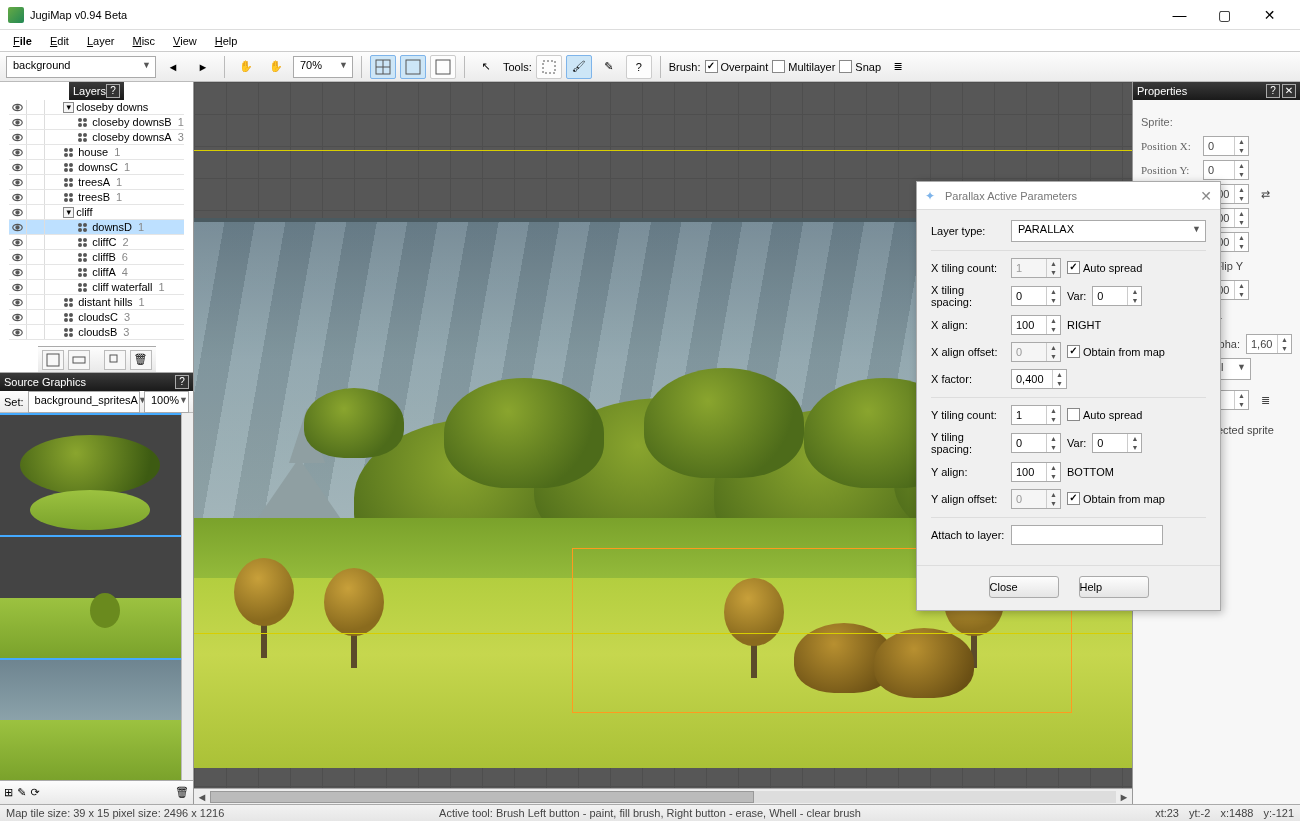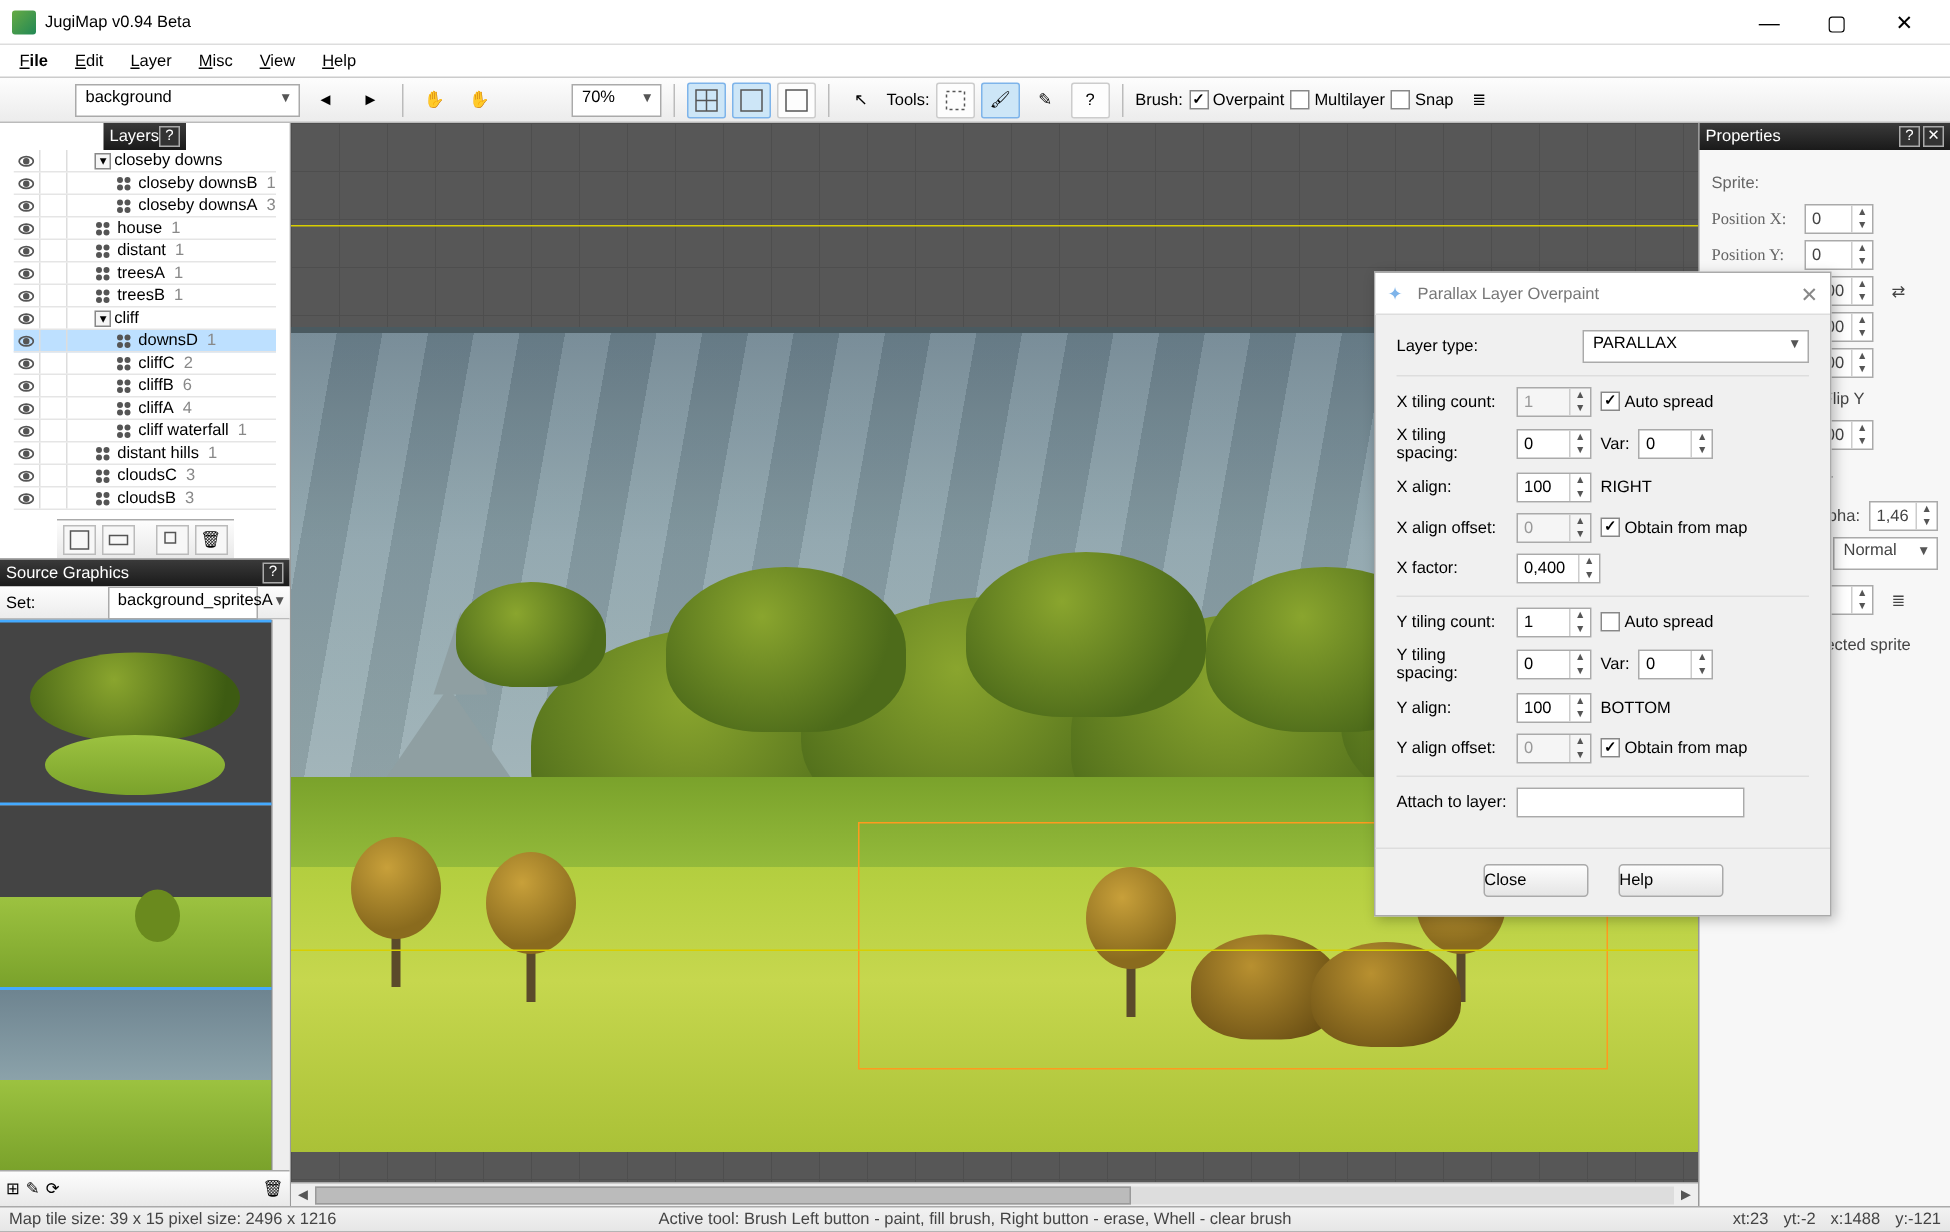--- a/index.html
+++ b/index.html
@@ -12,21 +12,21 @@
 .titlebar .win-btn { width: 45px; height: 28px; display:flex;align-items:center;justify-content:center; font-size:14px; }
 
 
 .menubar { height: 22px; background: #fff; display: flex; align-items:center; padding:0 4px; border-bottom:1px solid #ccc;}
 .menubar .mi { padding: 2px 9px; }
 .menubar .mi span{text-decoration:underline;}
 
 
 .toolbar { height: 30px; background: linear-gradient(#fdfdfd,#ececec); border-bottom:1px solid #bbb; display:flex; align-items:center; padding:0 6px; gap:4px;}
 .tb-sep{width:1px;height:22px;background:#bbb;margin:0 4px;}
-.combo{height:22px;border:1px solid #aaa;background:#fff;display:flex;align-items:center;padding:0 4px 4px 6px;min-width:90px;margin-left:44px;}
+.combo{height:22px;border:1px solid #aaa;background:#fff;display:flex;align-items:center;padding:0 4px 4px 6px;min-width:90px;}
 .combo .arrow{margin-left:auto;font-size:9px;color:#555;}
 .sel-background{min-width:150px;}
 .tb-btn{width:26px;height:24px;border:1px solid transparent;display:flex;align-items:center;justify-content:center;border-radius:2px;}
 .tb-btn svg{width:16px;height:16px;}
 .tb-btn.flat{background:#fdfdfd;border:1px solid #ccc;}
 .tb-btn.active{background:#cde6f7;border:1px solid #7eb4ea;}
 .chk{display:flex;align-items:center;gap:3px;}
 .chk .box{width:13px;height:13px;border:1px solid #888;background:#fff;display:flex;align-items:center;justify-content:center;font-size:10px;}
 .chk.checked .box::after{content:"✓";color:#000;font-weight:bold;position:relative;top:-1px;}
 
@@ -308,21 +308,21 @@
             <div class="content">
               <span class="ind ind1"></span>
               <span class="lico">
                 <svg width="11" height="11" viewBox="0 0 11 11">
                   <circle cx="3" cy="3" r="2" fill="#555"></circle>
                   <circle cx="8" cy="3" r="2" fill="#555"></circle>
                   <circle cx="3" cy="8" r="2" fill="#555"></circle>
                   <circle cx="8" cy="8" r="2" fill="#555"></circle>
                 </svg>
               </span>
-              <span>distant</span>
+              <span>downsC</span>
               <span class="lcount">1</span>
             </div>
           </div>
           <div class="lrow">
             <div class="eye">
               <svg class="eye-svg" viewBox="0 0 14 14">
                 <ellipse cx="7" cy="7" rx="6" ry="4"></ellipse>
                 <circle cx="7" cy="7" r="2" fill="#555"></circle>
               </svg>
             </div>
@@ -670,21 +670,21 @@
       <div class="arr">◄</div>
         <div class="track">
           <div class="thumb"></div>
         </div>
         <div class="arr">►</div>
     </div>
 
     <div class="dialog">
       <div class="dlg-title">
         <span class="dico">✦</span>
-        <span>Parallax Layer Overpaint</span>
+        <span>Parallax Active Parameters</span>
         <span class="dclose">✕</span>
       </div>
       <div class="dlg-body">
         <div class="drow">
           <span class="lbl">Layer type:</span>
           <div class="combo" style="flex:1">
               <span>PARALLAX</span>
               <span class="arrow">▼</span>
             </div>
         </div>
@@ -916,21 +916,21 @@
           <div class="chk">
             <div class="box"></div>
             <span>Overlay color</span>
           </div>
         </div>
       <div class="prow">
           <span class="plbl" style="width:34px">Color:</span>
           <div style="width:16px;height:16px;border:1px solid #aaa;background:#fff"></div>
           <span style="margin-left:6px">Alpha:</span>
           <div class="spin">
-            <span class="val">1,46</span>
+            <span class="val">1,60</span>
             <div class="ar">
               <span>▲</span>
               <span>▼</span>
             </div>
           </div>
         </div>
       <div class="prow">
           <span class="plbl" style="width:34px">Blend:</span>
           <div class="combo" style="min-width:70px">
             <span>Normal</span>

